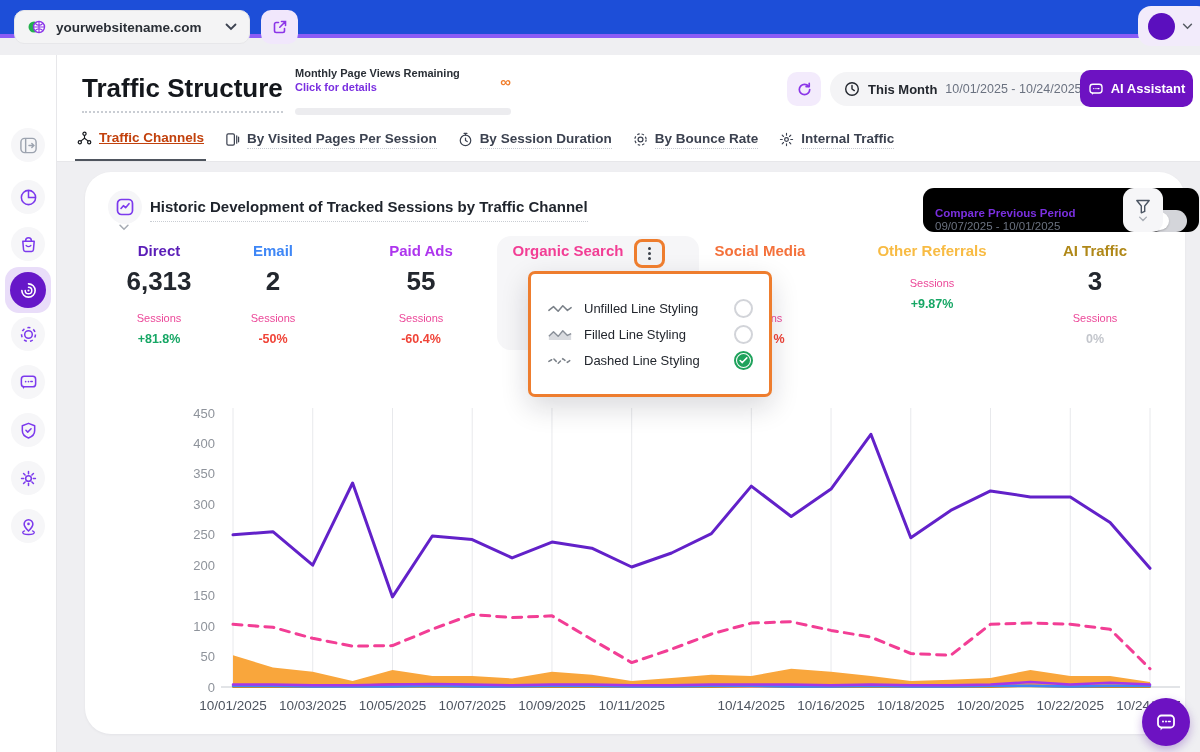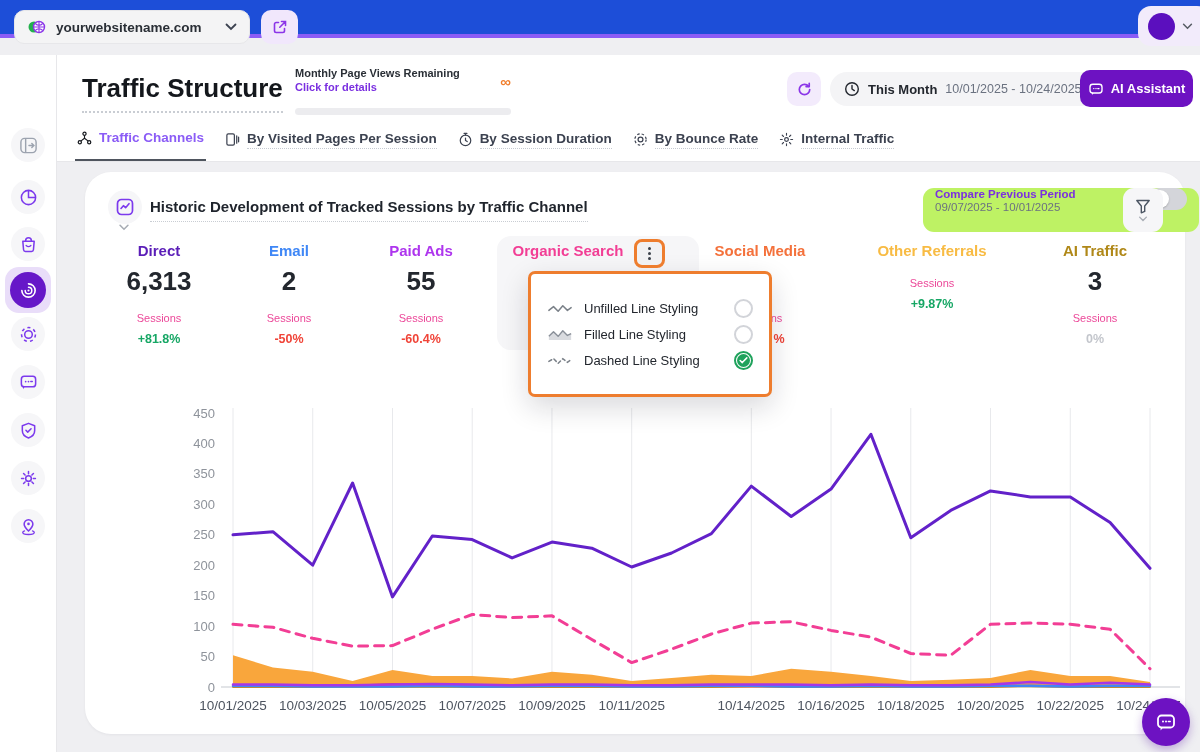--- a/index.html
+++ b/index.html
@@ -35,28 +35,28 @@
   .date-this-month { font-size:13px; font-weight:700; color:#23272E;}
   .date-range { font-size:12.5px; color:#6B7280;}
   .ai-btn { position:absolute; left:1023px; top:15px; height:37px; width:113px; background:#6D12C2; border-radius:10px; display:flex; align-items:center; justify-content:center; gap:7px; cursor:pointer;}
   .ai-btn span { color:#fff; font-size:13px; font-weight:700;}
 
   
   .tabs { position:absolute; left:75px; top:122px; display:flex; gap:17px; z-index:6;}
   .tab { display:flex; align-items:center; gap:7px; padding:8px 2px 12px 2px; cursor:pointer;}
   .tab .tlabel { font-size:13.5px; font-weight:600; color:#3C4250; border-bottom:1.5px dotted #C6CBD2; padding-bottom:2px;}
   .tab.active { border-bottom:2.5px solid #4F555E; }
-  .tab.active .tlabel { color:#8b5cf6; border-bottom:none;}
+  .tab.active .tlabel { color:#c2410c; border-bottom:none;text-decoration:underline;}
 
   
   .card { position:absolute; left:85px; top:172px; width:1100px; height:562px; background:#fff; border-radius:26px; box-shadow:0 1px 3px rgba(20,20,40,.05); z-index:2;}
   .card-icon-wrap { position:absolute; left:23px; top:18px; width:34px; height:34px; border-radius:50%; background:#F6F6F8; display:flex; align-items:center; justify-content:center; cursor:pointer;}
   .card-icon-chev { position:absolute; left:33px; top:52px;}
   .card-title { position:absolute; left:65px; top:26px; font-size:15px; font-weight:700; color:#1F242C; padding-bottom:6px; border-bottom:1.5px dotted #C9CDD3;}
-  .compare-box { position:absolute; left:838px; top:16px; width:276px; height:44px; background:#bef264; border-radius:11px; display:flex; align-items:flex-start; padding:0 12px; cursor:default;}
+  .compare-box { position:absolute; left:838px; top:16px; width:276px; height:44px; background:#000000; border-radius:11px; display:flex; align-items:flex-end; padding:0 12px; cursor:default;}
   .compare-lines { flex:1;}
   .compare-title { font-size:11.5px; font-weight:700; color:#7A2FE0;}
   .compare-range { font-size:11.5px; color:#6B7280; margin-top:1px;}
   .toggle { width:38px; height:22px; border-radius:11px; background:#D4D5DA; position:relative; cursor:pointer;}
   .toggle .knob { position:absolute; left:2px; top:2px; width:18px; height:18px; border-radius:50%; background:#fff; box-shadow:0 1px 2px rgba(0,0,0,.2);}
   .filter-btn { position:absolute; left:1038px; top:16px; width:40px; height:44px; background:#F6F6F8; border-radius:11px; display:flex; flex-direction:column; align-items:center; justify-content:center; gap:2px; cursor:pointer;}
 
   
   .organic-panel { position:absolute; left:412px; top:64px; width:202px; height:114px; background:#F6F6F8; border-radius:14px;}
   .channel { position:absolute; top:70px; width:150px; text-align:center;}
@@ -296,21 +296,21 @@
     </div>
 
     <div class="organic-panel"></div>
 
     <div class="channel" style="left:-1px">
       <div class="ch-name" style="color: rgb(91, 30, 184);">Direct</div>
       <div class="ch-value">6,313</div>
       <div class="ch-sessions">Sessions</div>
       <div class="ch-change" style="color: rgb(23, 167, 101);">+81.8%</div>
     </div>
-    <div class="channel" style="left:129px">
+    <div class="channel" style="left:113px">
       <div class="ch-name" style="color: rgb(63, 135, 246);">Email</div>
       <div class="ch-value">2</div>
       <div class="ch-sessions">Sessions</div>
       <div class="ch-change" style="color: rgb(240, 68, 56);">-50%</div>
     </div>
     <div class="channel" style="left:261px">
       <div class="ch-name" style="color: rgb(174, 53, 238);">Paid Ads</div>
       <div class="ch-value">55</div>
       <div class="ch-sessions">Sessions</div>
       <div class="ch-change" style="color: rgb(240, 68, 56);">-60.4%</div>

